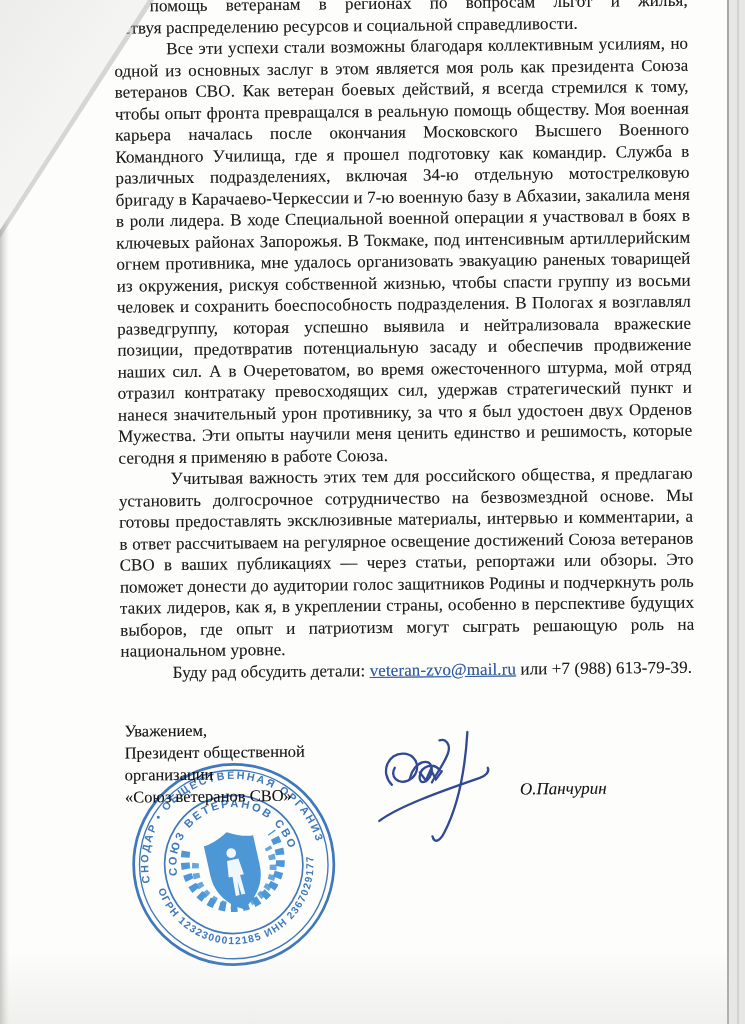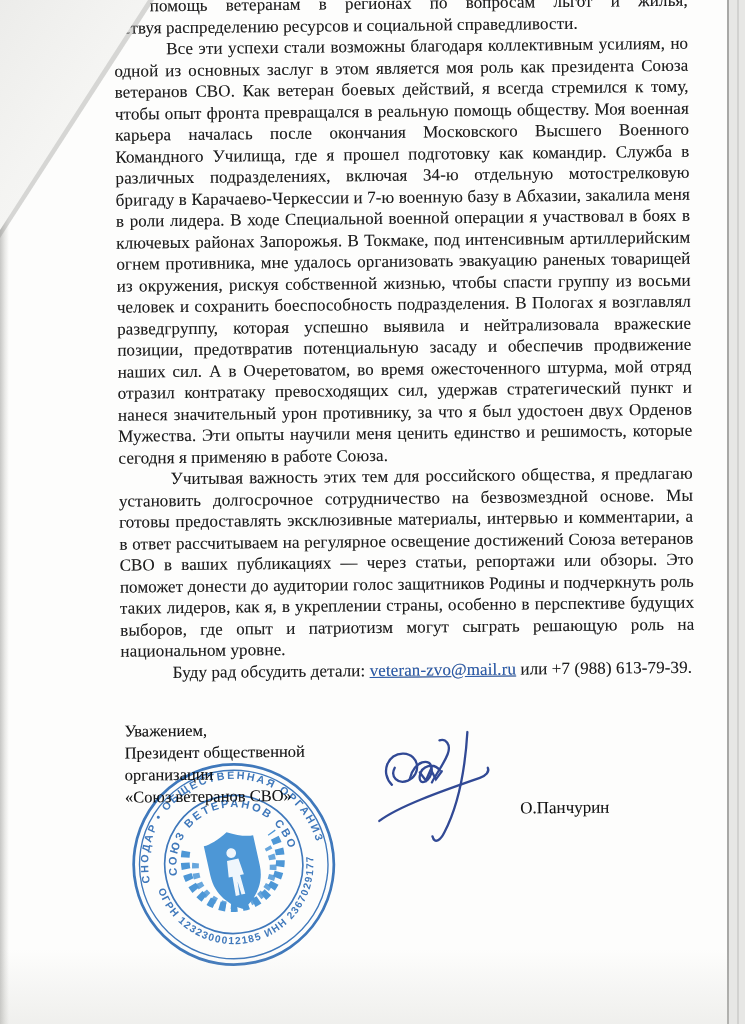--- a/index.html
+++ b/index.html
@@ -28,22 +28,22 @@
   .letter-body{position:absolute;top:-7px;left:118px;width:574px;
     font-size:17px;line-height:21.5px;color:#1d1d1d;text-align:justify;
     letter-spacing:0.1px;text-shadow:0 0 0.5px rgba(45,45,45,0.45);}
   .letter-body p{margin:0;padding:0;}
   .letter-body p.indent{text-indent:52px;}
   .stretch-line{text-align-last:justify;}
   .email-link{color:#2a5cae;text-decoration:underline;text-decoration-color:#2a5cae;cursor:pointer;}
 
   .sig-block{position:absolute;top:718px;left:121px;font-size:16.5px;line-height:22px;
     color:#161616;text-shadow:0 0 0.5px rgba(45,45,45,0.4);z-index:2;}
-  .sig-name{position:absolute;top:800px;left:516px;font-size:17px;color:#161616;
-    text-shadow:0 0 0.5px rgba(45,45,45,0.4);}
+  .sig-name{position:absolute;top:781px;left:516px;font-size:17px;color:#161616;
+    text-shadow:0 0 0.5px rgba(45,45,45,0.4);font-style:italic;}
 
   .stamp{position:absolute;top:760px;left:126px;width:206px;height:206px;
     mix-blend-mode:multiply;opacity:0.92;transform:rotate(-12deg);z-index:4;}
   .stamp text{font-family:"Liberation Sans",sans-serif;font-weight:bold;}
 
   .signature-svg{position:absolute;top:731px;left:372px;width:122px;height:126px;z-index:3;}
 </style>
 </head>
 <body>
 

